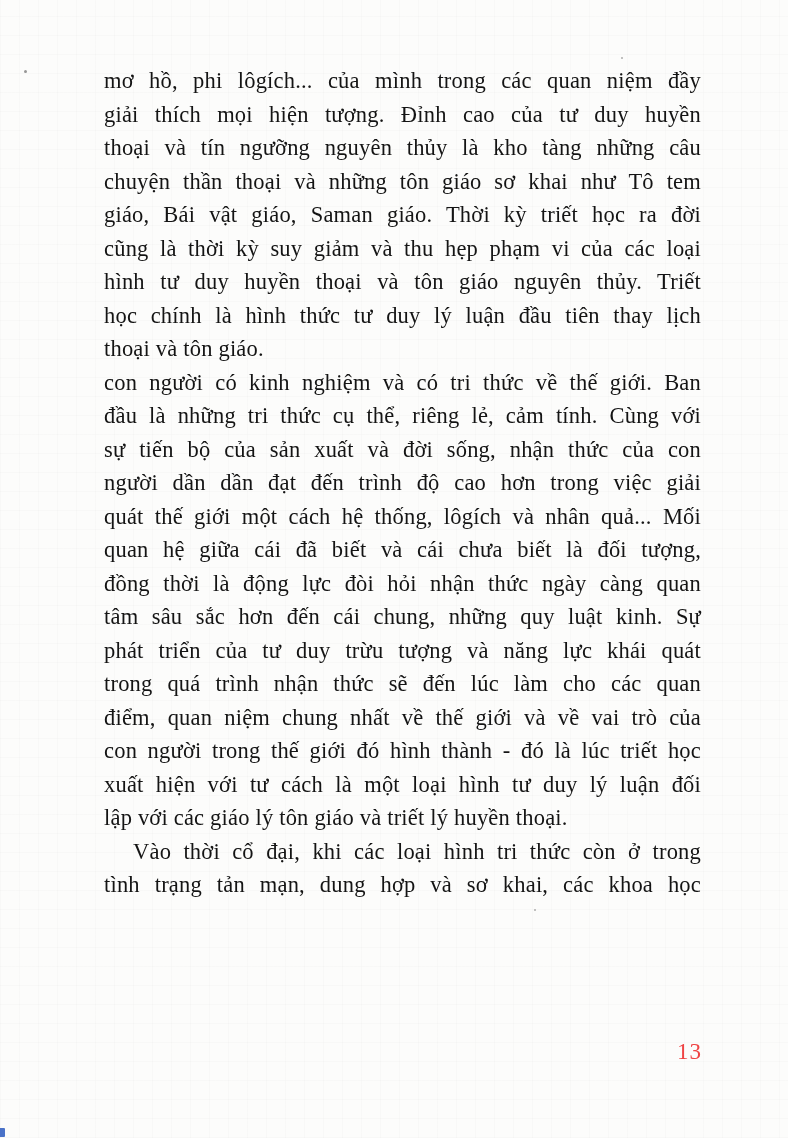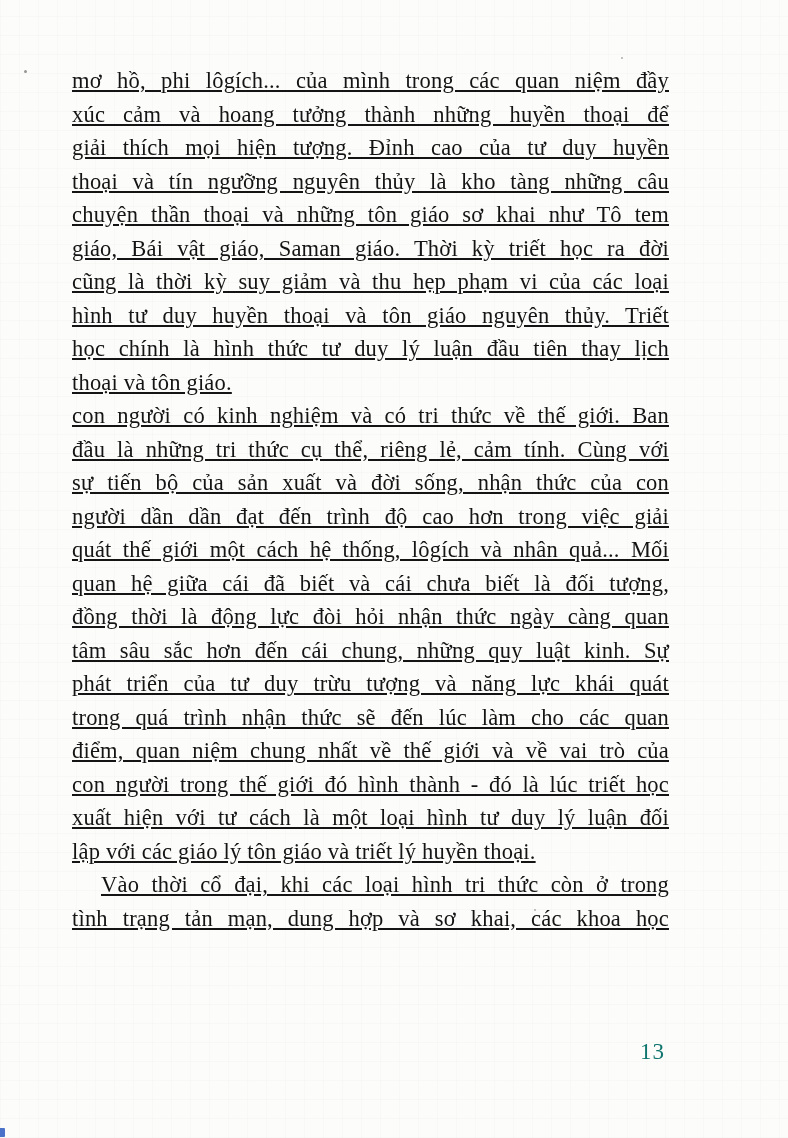--- a/index.html
+++ b/index.html
@@ -14,24 +14,23 @@
     background-color: #fcfcfb;
     
     background-image:
       repeating-linear-gradient(0deg, rgba(0,0,0,0.016) 0 1px, transparent 1px 19px),
       repeating-linear-gradient(90deg, rgba(0,0,0,0.016) 0 1px, transparent 1px 19px);
     font-family: "Liberation Serif", "DejaVu Serif", serif;
     color: #141414;
   }
   .text-block {
     position: absolute;
-    left: 72px;
+    left: 104px;
     top: 64px;
     width: 597px;
-    text-decoration: underline;
   }
   .paragraph { margin: 0; }
   .line {
     height: 33.5px;
     line-height: 33.5px;
     font-size: 22.5px;
     letter-spacing: 0.2px;
     text-align: left;
     text-rendering: optimizeLegibility;
     -webkit-font-smoothing: antialiased;
@@ -43,24 +42,24 @@
   .line.indent {
     text-indent: 29px;
   }
   .page-number {
     position: absolute;
     left: 640px;
     top: 1035px;
     width: 62px;
     height: 33px;
     line-height: 33px;
-    text-align: left;
+    text-align: right;
     font-size: 23px;
     letter-spacing: 1px;
-    color: #0f766e;
+    color: #ef4444;
   }
   .speck {
     position: absolute;
     border-radius: 50%;
   }
   .speck-1 { left: 24px; top: 70px; width: 3px; height: 3px; background: #6b6b6b; opacity: 0.7; }
   .speck-2 { left: 621px; top: 57px; width: 2px; height: 2px; background: #9a9a9a; opacity: 0.8; }
   .speck-3 { left: 534px; top: 909px; width: 2px; height: 2px; background: #9a9a9a; opacity: 0.8; }
   .corner-mark {
     position: absolute;
@@ -71,21 +70,20 @@
     background: #4a72c8;
     border-radius: 1px;
   }
 </style>
 </head>
 <body>
 
 <main class="text-block">
     <div class="paragraph">
       <div class="line just">mơ hồ, phi lôgích... của mình trong các quan niệm đầy</div>
-      <div class="line just">xúc cảm và hoang tưởng thành những huyền thoại để</div>
       <div class="line just">giải thích mọi hiện tượng. Đỉnh cao của tư duy huyền</div>
       <div class="line just">thoại và tín ngưỡng nguyên thủy là kho tàng những câu</div>
       <div class="line just">chuyện thần thoại và những tôn giáo sơ khai như Tô tem</div>
       <div class="line just">giáo, Bái vật giáo, Saman giáo. Thời kỳ triết học ra đời</div>
       <div class="line just">cũng là thời kỳ suy giảm và thu hẹp phạm vi của các loại</div>
       <div class="line just">hình tư duy huyền thoại và tôn giáo nguyên thủy. Triết</div>
       <div class="line just">học chính là hình thức tư duy lý luận đầu tiên thay lịch</div>
       <div class="line">thoại và tôn giáo.</div>
     </div>
     <div class="paragraph">

